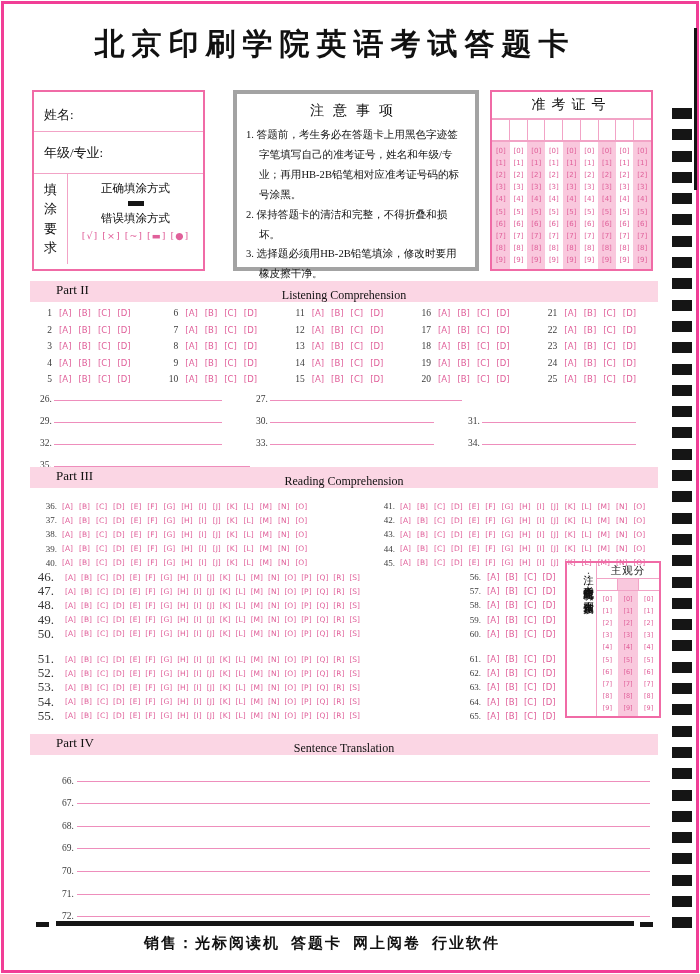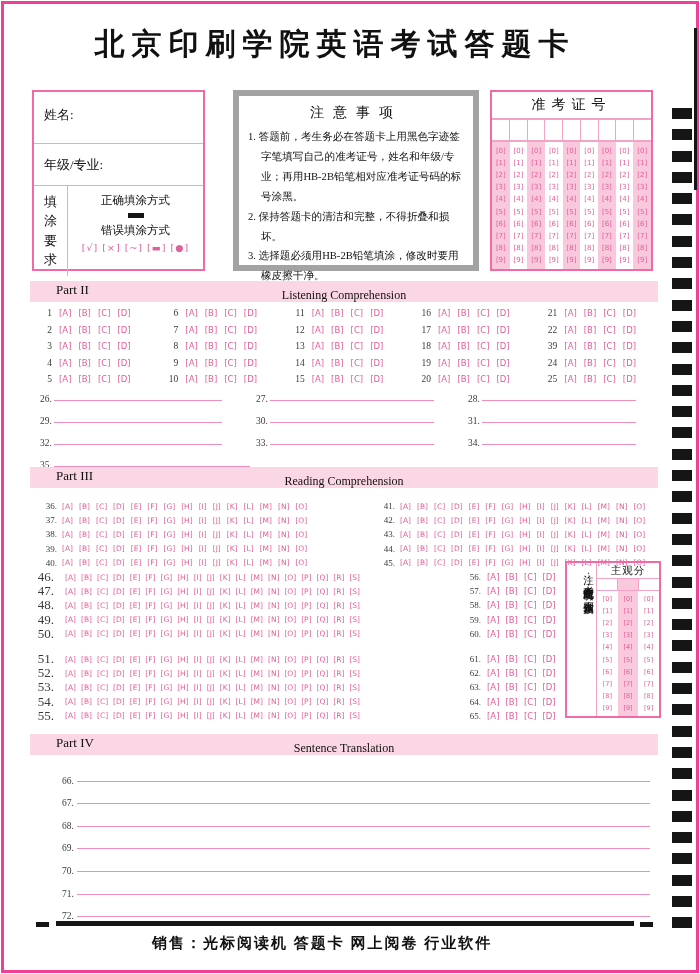--- a/index.html
+++ b/index.html
@@ -6,32 +6,32 @@
   .page{position:relative;width:700px;height:974px;background:#ffffff;overflow:hidden;
         font-family:"Liberation Serif","DejaVu Serif",serif;color:#111;}
   .frame{position:absolute;inset:1px;border:3px solid #f13e96;pointer-events:none;}
   .edge-line{position:absolute;left:694px;top:28px;width:3px;height:162px;background:#151515;}
   .title{position:absolute;top:24px;left:0;right:30px;margin:0;text-align:center;
          font-size:30px;font-weight:bold;letter-spacing:7px;}
   
   .info-box{position:absolute;left:32px;top:90px;width:173px;height:181px;
             border:2px solid #f06ba6;box-sizing:border-box;}
   .info-row{box-sizing:border-box;border-bottom:1px solid #f2a3c6;padding-left:10px;font-size:13px;}
-  .row-name{height:52px;padding-top:14px;}
+  .row-name{height:40px;padding-top:14px;}
   .row-grade{height:42px;padding-top:12px;}
   .fill-req{display:flex;height:90px;}
   .fr-vert{width:34px;border-right:1px solid #f2a3c6;display:flex;flex-direction:column;
            align-items:center;justify-content:space-between;font-size:13px;padding:7px 0;box-sizing:border-box;}
   .fr-demo{flex:1;text-align:center;font-size:11.5px;padding-top:7px;}
   .fr-bar{width:16px;height:5px;background:#151515;margin:5px auto;}
   .fr-wrong-marks{color:#e0609a;font-size:9.5px;margin-top:4px;letter-spacing:1px;
                   font-family:"DejaVu Sans",sans-serif;}
   
   .notice-box{position:absolute;left:233px;top:90px;width:246px;height:181px;
-              border:6px solid #a3a3a3;box-sizing:border-box;padding:6px 9px 0 9px;}
+              border:4px solid #a3a3a3;box-sizing:border-box;padding:6px 9px 0 9px;}
   .notice-title{text-align:center;font-size:14px;letter-spacing:9px;margin:2px 0 5px 0;font-weight:normal;}
   .notice-item{font-size:10.6px;line-height:1.88;padding-left:13px;text-indent:-13px;}
   
   .adm-box{position:absolute;left:490px;top:90px;width:163px;height:181px;
            border:2px solid #f06ba6;box-sizing:border-box;display:flex;flex-direction:column;}
   .adm-title{height:26px;line-height:26px;text-align:center;font-size:14px;letter-spacing:6px;
              border-bottom:2px solid #f2a3c6;}
   .adm-write{height:20px;display:flex;border-bottom:2px solid #f2a3c6;}
   .adm-write-cell{flex:1;border-right:1px solid #f2a3c6;}
   .adm-write-cell:last-child{border-right:none;}
@@ -95,21 +95,21 @@
   .p4{position:absolute;left:62px;top:763px;width:588px;}
   .p4-row{display:flex;align-items:flex-end;height:22.6px;}
   .p4-row .qnum{font-size:9.5px;margin-right:3px;}
   .p4-line{flex:1;border-bottom:1.4px solid #ee8ebc;margin-bottom:4px;}
   
   .hr-thick{position:absolute;left:56px;top:921px;width:578px;height:4.5px;background:#151515;}
   .hr-sq{position:absolute;top:922px;width:13px;height:5px;background:#151515;}
   .hr-sq.left{left:36px;}  .hr-sq.right{left:640px;}
   .footer-text{position:absolute;top:934px;left:0;right:56px;text-align:center;
                font-size:15px;font-weight:bold;letter-spacing:2px;
-               font-family:Liberation Serif, serif;}
+               font-family:Liberation Mono, monospace;}
   
   .timing{position:absolute;left:672px;top:108px;width:20px;}
   .tmark{width:20px;height:11px;background:#151515;margin-bottom:10.3px;}
 </style>
 </head>
 <body>
 
 <div class="page">
   <div class="frame"></div>
   <div class="edge-line"></div>
@@ -476,21 +476,21 @@
           <span class="opt">[D]</span>
         </div>
         <div class="q">
           <span class="qnum">22</span>
           <span class="opt">[A]</span>
           <span class="opt">[B]</span>
           <span class="opt">[C]</span>
           <span class="opt">[D]</span>
         </div>
         <div class="q">
-          <span class="qnum">39</span>
+          <span class="qnum">23</span>
           <span class="opt">[A]</span>
           <span class="opt">[B]</span>
           <span class="opt">[C]</span>
           <span class="opt">[D]</span>
         </div>
         <div class="q">
           <span class="qnum">24</span>
           <span class="opt">[A]</span>
           <span class="opt">[B]</span>
           <span class="opt">[C]</span>
@@ -507,24 +507,20 @@
     </div>
 
   <div class="blanks" id="blanks">
       <div class="blank-row">
         <div class="blank-cell">
           <span class="qnum">26.</span>
           <span class="blank-line"></span>
         </div>
         <div class="blank-cell">
           <span class="qnum">27.</span>
-          <span class="blank-line"></span>
-        </div>
-        <div class="blank-cell">
-          <span class="qnum">28.</span>
           <span class="blank-line"></span>
         </div>
       </div>
       <div class="blank-row">
         <div class="blank-cell">
           <span class="qnum">29.</span>
           <span class="blank-line"></span>
         </div>
         <div class="blank-cell">
           <span class="qnum">30.</span>

